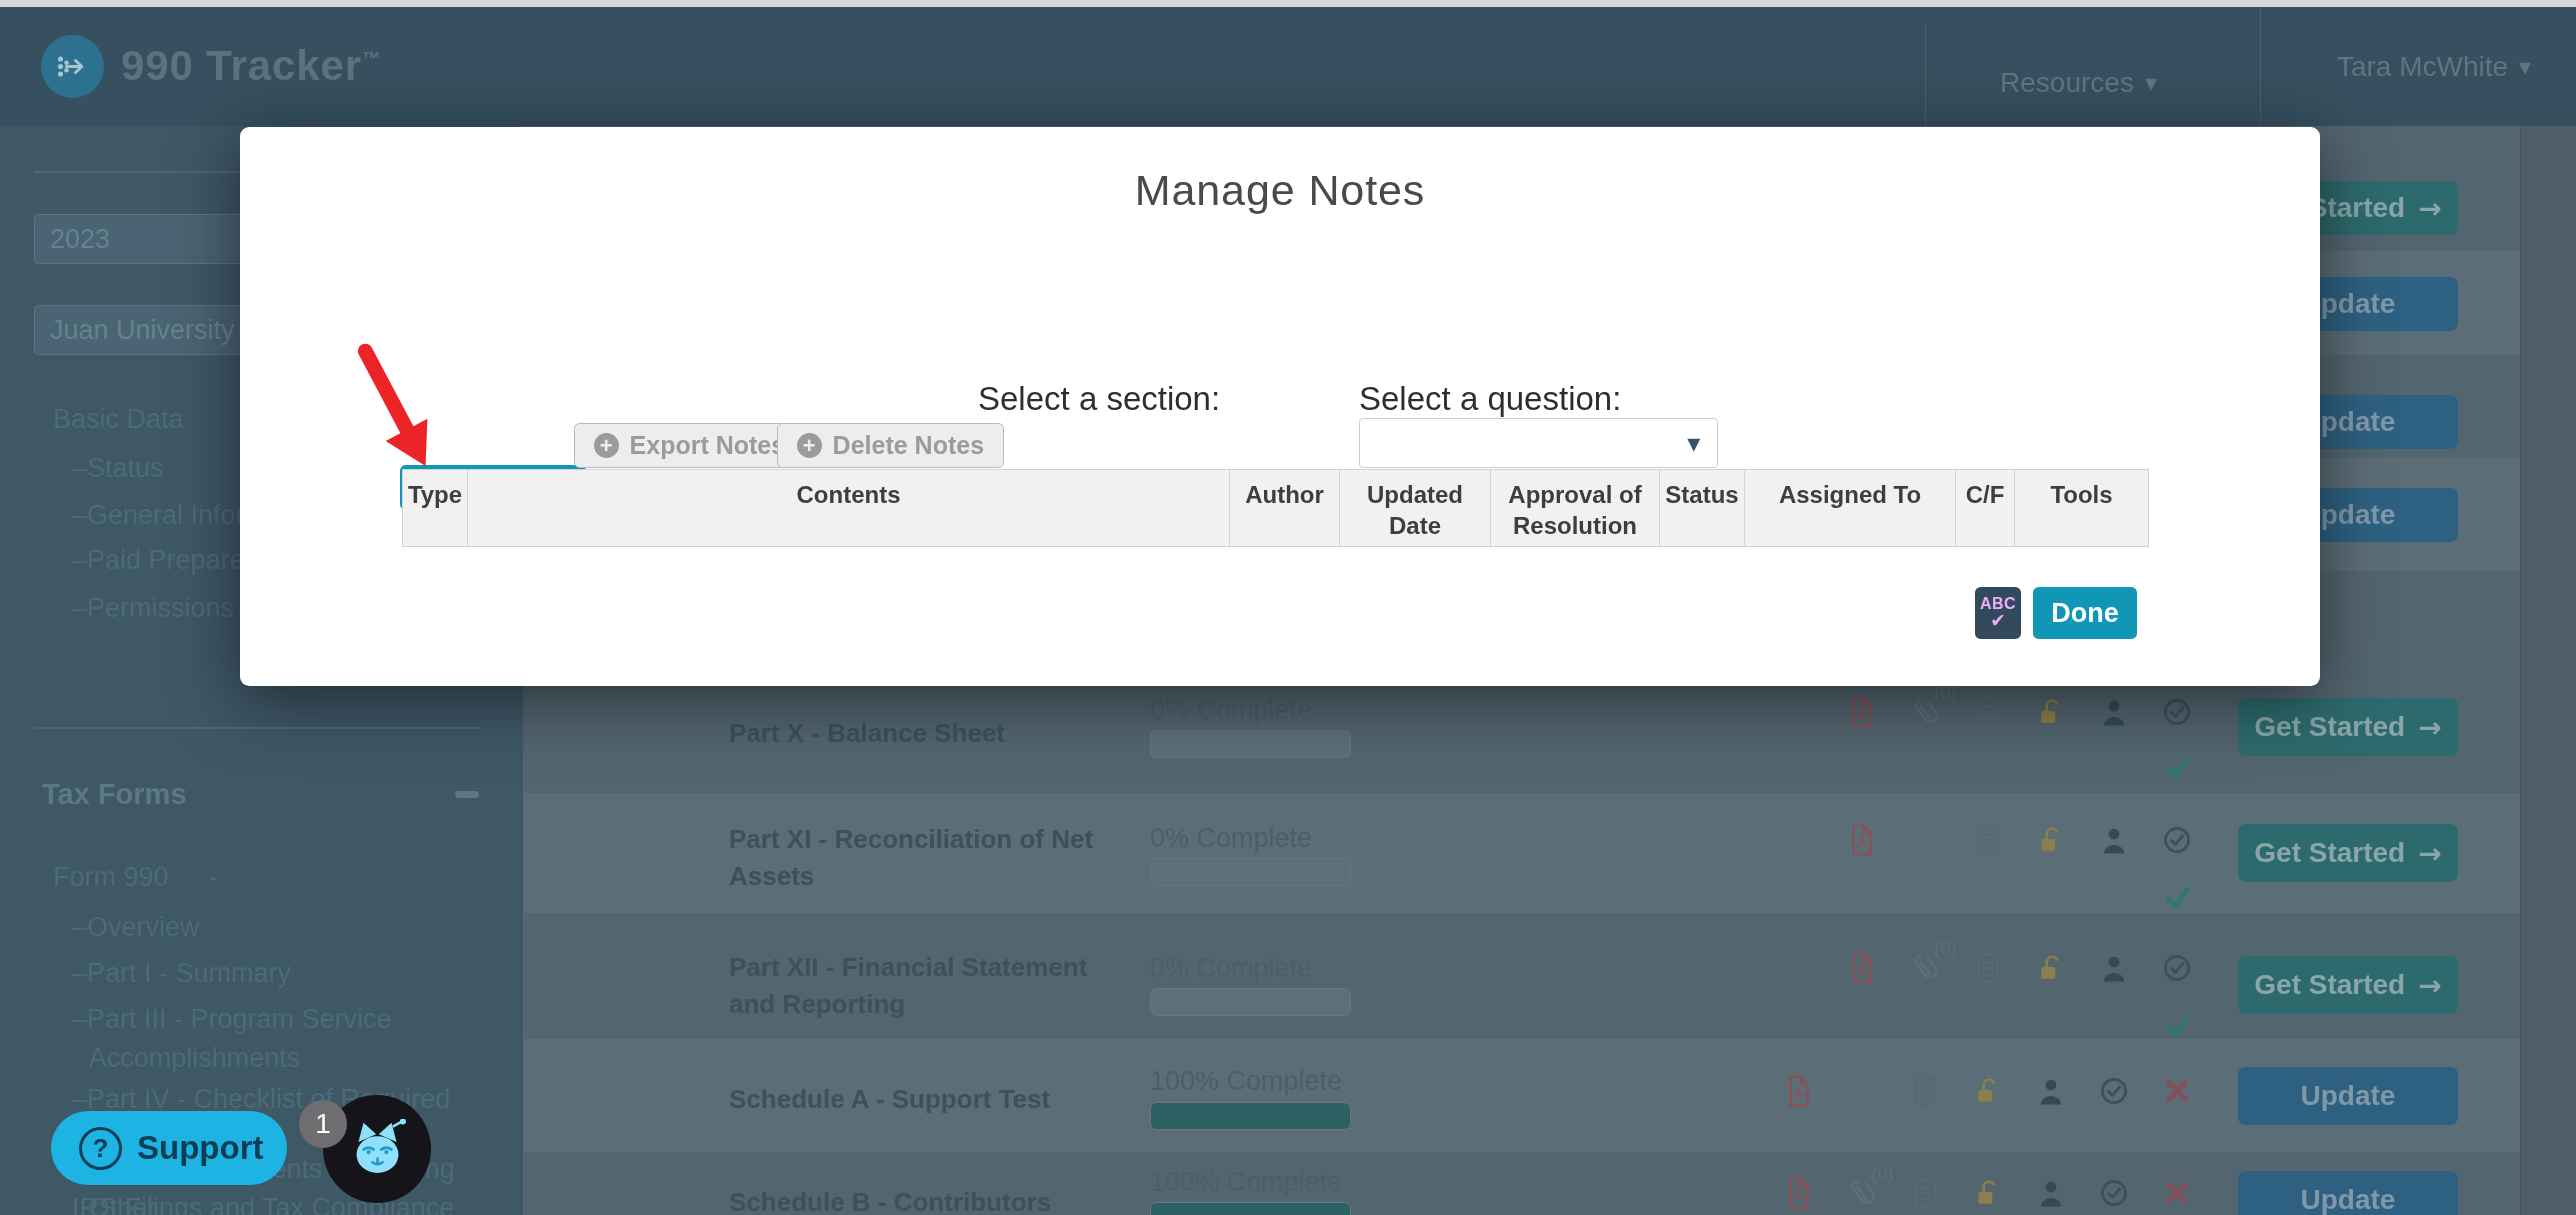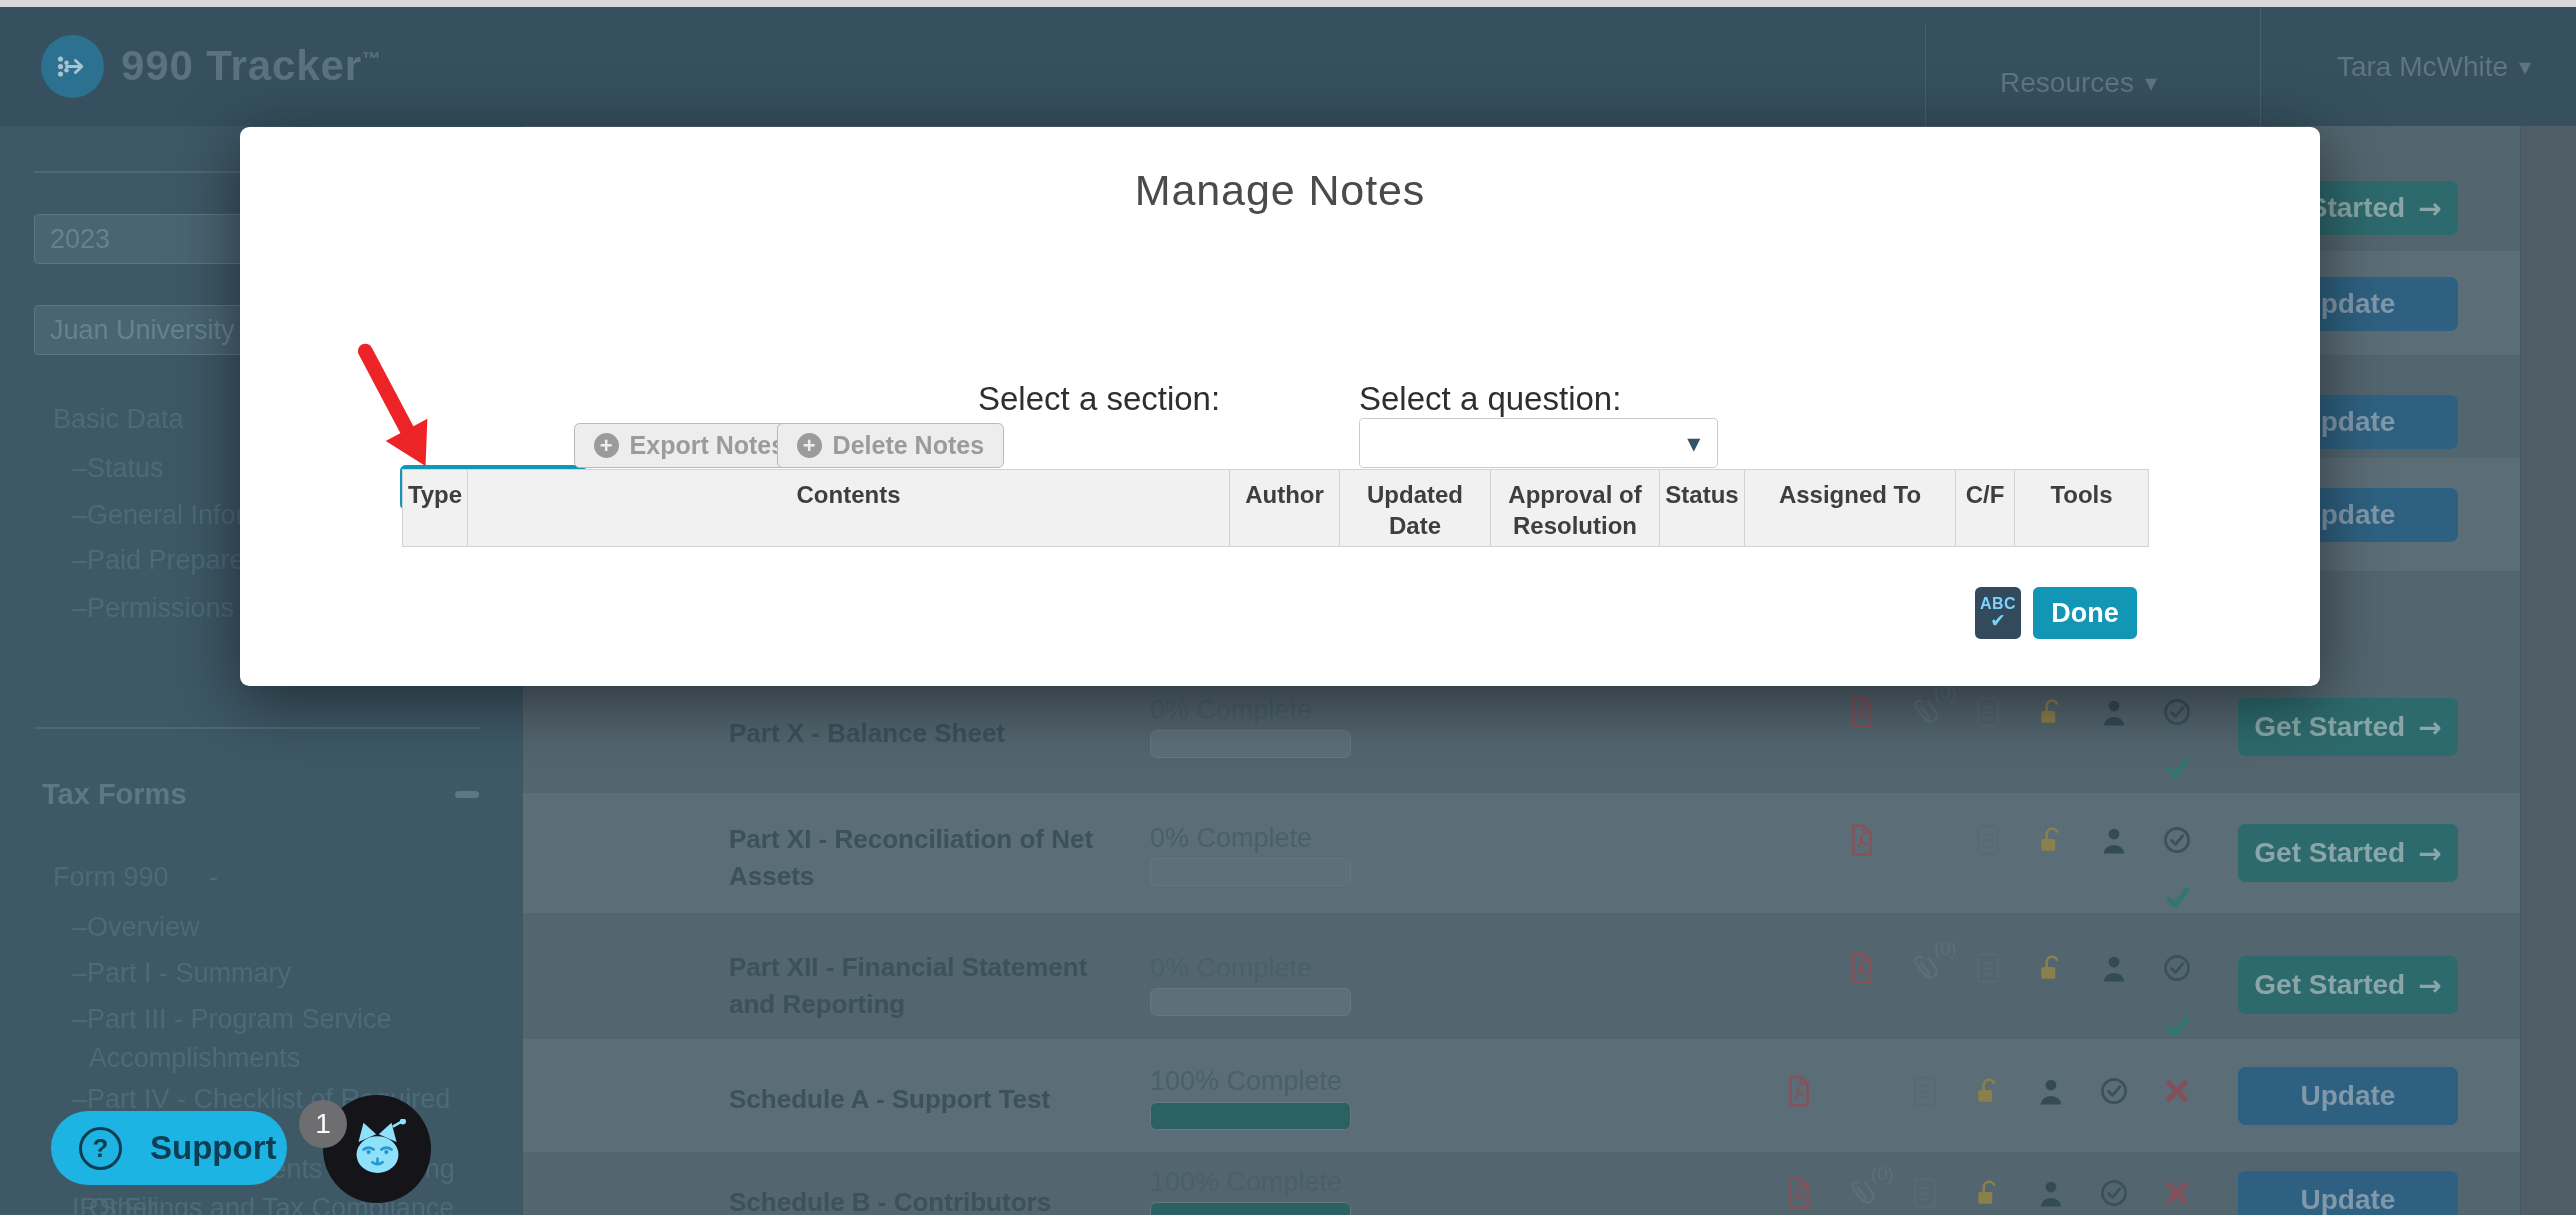--- a/index.html
+++ b/index.html
@@ -72,32 +72,32 @@
        padding:0 16.7px;cursor:pointer;}
   .m-select .caret{color:var(--dropdown-caret);font-size:26px;}
   .mtable{position:absolute;left:162px;top:342px;display:flex;height:78px;box-sizing:border-box;
        background:var(--table-head-bg);border:0.9px solid var(--table-border);}
   .th{box-sizing:border-box;border-right:0.9px solid var(--table-border);display:flex;justify-content:center;
        padding:9.3px 5.6px 0 5.6px;font-size:24px;font-weight:bold;color:var(--table-text);text-align:center;line-height:31px;}
   .th:nth-child(1){width:65px}.th:nth-child(2){width:762px}.th:nth-child(3){width:110px}
   .th:nth-child(4){width:151px}.th:nth-child(5){width:169px}.th:nth-child(6){width:85px}
   .th:nth-child(7){width:211px}.th:nth-child(8){width:59px}.th:nth-child(9){width:133px;border-right:none;}
   .btn-abc{position:absolute;left:1735px;top:460px;width:46px;height:52px;background:var(--dark-btn);border-radius:5.6px;
-       color:#7dd3fc;display:flex;flex-direction:column;align-items:center;justify-content:center;cursor:pointer;line-height:1;}
+       color:#f0abfc;display:flex;flex-direction:column;align-items:center;justify-content:center;cursor:pointer;line-height:1;}
   .btn-abc .abc-txt{font-size:16px;font-weight:bold;letter-spacing:0.5px;}
   .btn-abc .abc-check::before{content:"✔";font-family:"DejaVu Sans",sans-serif;font-size:18.6px;}
   .btn-done{position:absolute;left:1793px;top:460px;width:104px;height:52px;background:var(--teal);border-radius:5.6px;
        color:#fff;font-size:27px;font-weight:bold;display:grid;place-items:center;cursor:pointer;}
 
   
   .red-arrow{position:absolute;left:351px;top:340px;z-index:60;}
 
   
   .support-pill{position:absolute;left:51px;top:1111px;width:236px;height:74px;border-radius:37px;
-       background:var(--support-bg);display:flex;align-items:center;gap:28px;padding-left:28px;box-sizing:border-box;
+       background:var(--support-bg);display:flex;align-items:center;gap:15px;padding-left:28px;box-sizing:border-box;
        z-index:70;cursor:pointer;}
   .q-icon{width:37px;height:37px;border:3.7px solid var(--support-text);border-radius:50%;display:grid;
        place-items:center;color:var(--support-text);font-size:26px;font-weight:bold;}
   .q-icon::before{content:"?";}
   .support-label{font-size:33px;font-weight:bold;color:var(--support-text);}
   .chat-badge{position:absolute;left:299px;top:1100px;width:48px;height:48px;border-radius:50%;background:var(--badge-bg);
        color:#fff;font-size:28px;display:grid;place-items:center;z-index:72;}
   .chat-avatar{position:absolute;left:323px;top:1095px;width:108px;height:108px;border-radius:50%;
        background:var(--avatar-bg);display:grid;place-items:center;z-index:71;cursor:pointer;}
 </style>

